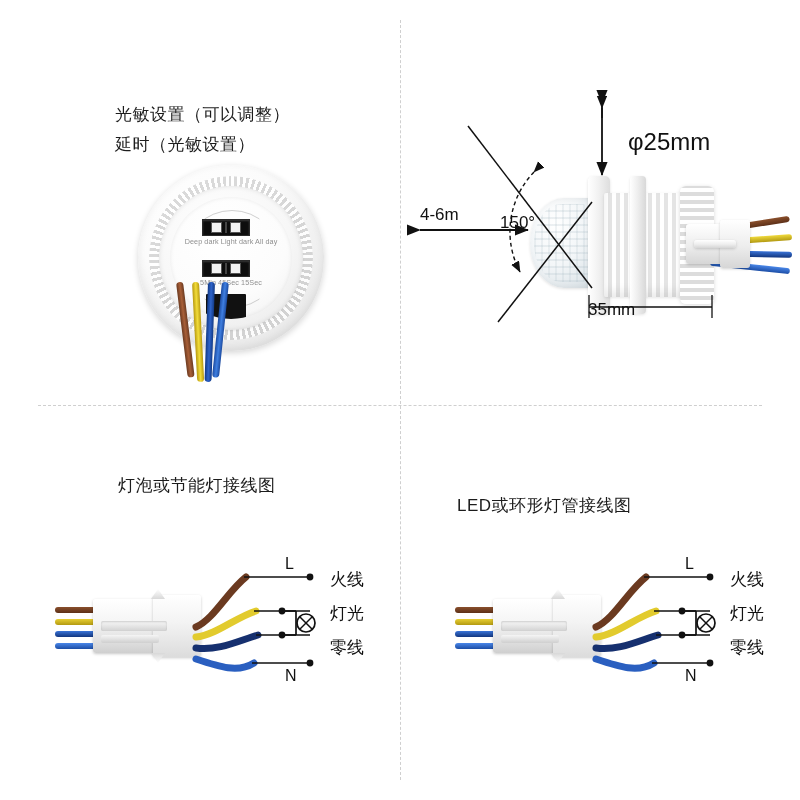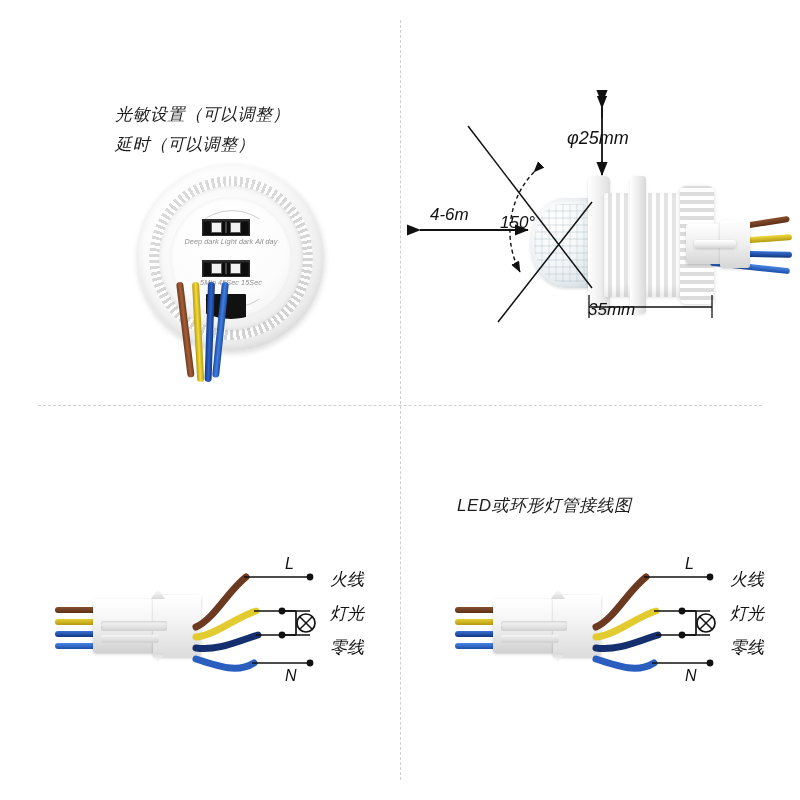--- a/index.html
+++ b/index.html
@@ -4,21 +4,21 @@
 <style>
   html,body{margin:0;padding:0;}
   body{
     width:800px;height:800px;
     background:#ffffff;
     font-family:"Liberation Sans","DejaVu Sans",sans-serif;
     color:#1a1a1a;
     overflow:hidden;
     position:relative;
   }
-  .page{position:relative;width:800px;height:800px;font-style:italic;}
+  .page{position:relative;width:800px;height:800px;}
 
   
   .divider-h{
     position:absolute;left:38px;top:405px;width:724px;height:0;
     border-top:1px dashed #cfcfcf;
   }
   .divider-v{
     position:absolute;left:400px;top:20px;width:0;height:760px;
     border-left:1px dashed #cfcfcf;
   }
@@ -155,22 +155,22 @@
   #rw2{left:710px;top:237px;width:82px;background:linear-gradient(180deg,#efd93c,#b39a12);transform:rotate(-4deg);}
   #rw3{left:710px;top:251px;width:82px;background:linear-gradient(180deg,#3a74d8,#12367f);transform:rotate(1deg);}
   #rw4{left:710px;top:264px;width:80px;background:linear-gradient(180deg,#4a87e8,#1c4ea6);transform:rotate(6deg);}
   .conn-tr{
     position:absolute;left:686px;top:216px;width:72px;height:58px;
   }
   .conn-body{position:absolute;background:linear-gradient(180deg,#ffffff,#ededed 55%,#d6d6d6);border-radius:3px;box-shadow:0 1px 3px rgba(0,0,0,.18);}
 
   
   .dimtext{position:absolute;font-size:17px;color:#111;white-space:nowrap;}
-  #dim-phi{left:567px;top:128px;font-size:18px;}
-  #dim-46{left:430px;top:205px;font-size:17px;}
+  #dim-phi{left:628px;top:128px;font-size:24px;}
+  #dim-46{left:420px;top:205px;font-size:17px;}
   #dim-110{left:500px;top:213px;font-size:17px;}
   #dim-35{left:588px;top:300px;font-size:17px;}
   .svg-ann{position:absolute;left:0;top:0;width:800px;height:800px;pointer-events:none;}
 
   
   .sect-title{
     position:absolute;font-size:17px;color:#1c1c1c;white-space:nowrap;letter-spacing:.5px;
   }
   #title-bl{left:118px;top:474px;}
   #title-br{left:457px;top:494px;}
@@ -215,21 +215,21 @@
 <body>
 
 <div class="page">
 
   <div class="divider-h"></div>
   <div class="divider-v"></div>
 
   <div class="quad" id="q-tl">
 
     <div class="caption" id="cap1">光敏设置（可以调整）</div>
-    <div class="caption" id="cap2">延时（可以调整）</div>
+    <div class="caption" id="cap2">延时（光敏设置）</div>
 
     <div class="sensor-wrap">
       <div class="sensor-shadow"></div>
       <div class="sensor-outer"></div>
       <div class="sensor-knurl"></div>
       <div class="sensor-rim"></div>
 
       <div class="sensor-face">
         <div class="arc"></div>
 
@@ -300,20 +300,21 @@
     <line x1="592" y1="288" x2="468" y2="126" stroke="#111" stroke-width="1.5"></line>
     <line x1="592" y1="202" x2="498" y2="322" stroke="#111" stroke-width="1.5"></line>
 
     <path d="M534,172 A 86 86 0 0 0 520 272" fill="none" stroke="#111" stroke-width="1.4" stroke-dasharray="4,3" marker-start="url(#ah)" marker-end="url(#ah2)"></path>
 
     <line x1="589" y1="295" x2="589" y2="318" stroke="#111" stroke-width="1.3"></line>
     <line x1="712" y1="295" x2="712" y2="318" stroke="#111" stroke-width="1.3"></line>
     <line x1="589" y1="307" x2="712" y2="307" stroke="#111" stroke-width="1.4"></line>
   </svg>
 
+  <div class="sect-title" id="title-bl">灯泡或节能灯接线图</div>
 
   <div class="quad" id="q-bl">
 
     <div class="conn" style="left:55px;top:180px;">
       <div class="stub" style="top:22px;background:linear-gradient(180deg,#8a4f2c,#5d3018);"></div>
       <div class="stub" style="top:34px;background:linear-gradient(180deg,#e8cf32,#b39a12);"></div>
       <div class="stub" style="top:46px;background:linear-gradient(180deg,#3a74d8,#12367f);"></div>
       <div class="stub" style="top:58px;background:linear-gradient(180deg,#4a87e8,#1c4ea6);"></div>
       <div class="conn-shell"></div>
       <div class="conn-shell2"></div>

